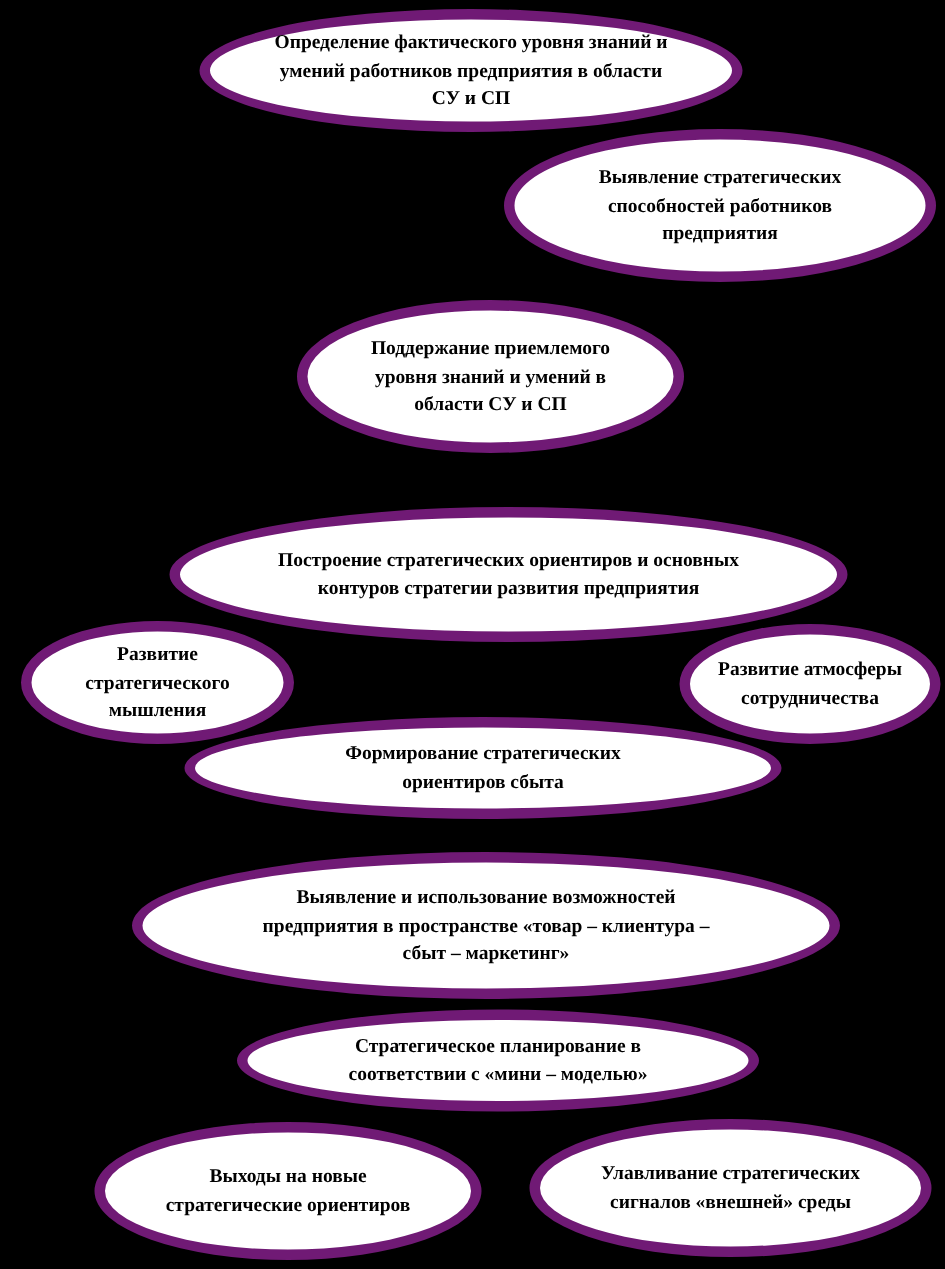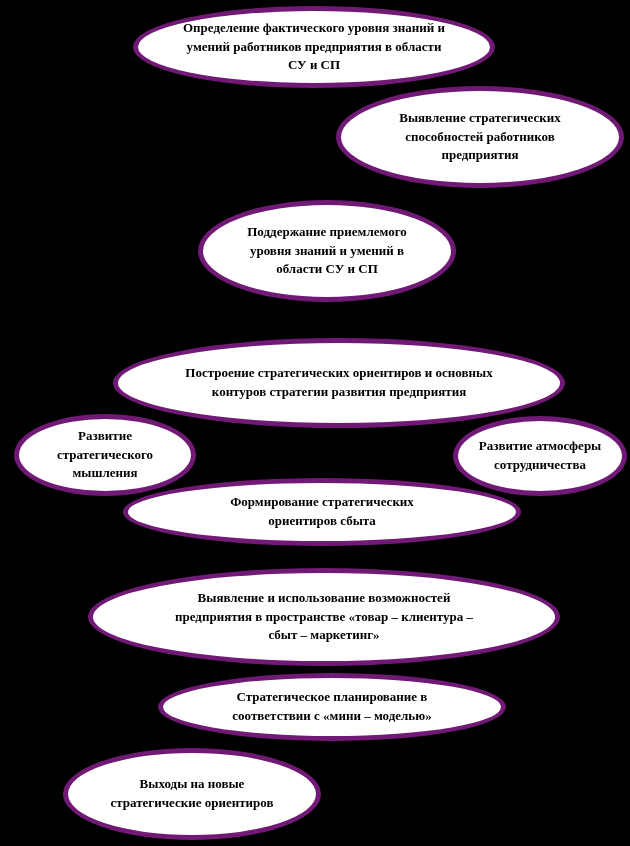--- a/index.html
+++ b/index.html
@@ -11,21 +11,21 @@
     position: relative;
     width: 630px;
     height: 846px;
     background: #000000;
     overflow: hidden;
     font-family: "Liberation Serif", "DejaVu Serif", serif;
   }
   .node {
     position: absolute;
     background: #ffffff;
-    border: 5px solid #701a75;
+    border: 7px solid #701a75;
     border-radius: 50%;
     display: flex;
     align-items: center;
     justify-content: center;
     text-align: center;
     color: #000000;
     font-weight: bold;
     font-size: 13px;
     line-height: 1.45;
     box-sizing: border-box;
@@ -86,14 +86,17 @@
   </div>
 
   <div class="node n9">
     <span class="label">Выявление и использование возможностей предприятия в пространстве  «товар – клиентура – сбыт – маркетинг»</span>
   </div>
 
   <div class="node n11">
     <span class="label">Выходы на новые стратегические ориентиров</span>
   </div>
 
+  <div class="node n12">
+    <span class="label">Улавливание стратегических  сигналов «внешней»  среды</span>
+  </div>
 
 </div>
 
 </body></html>

